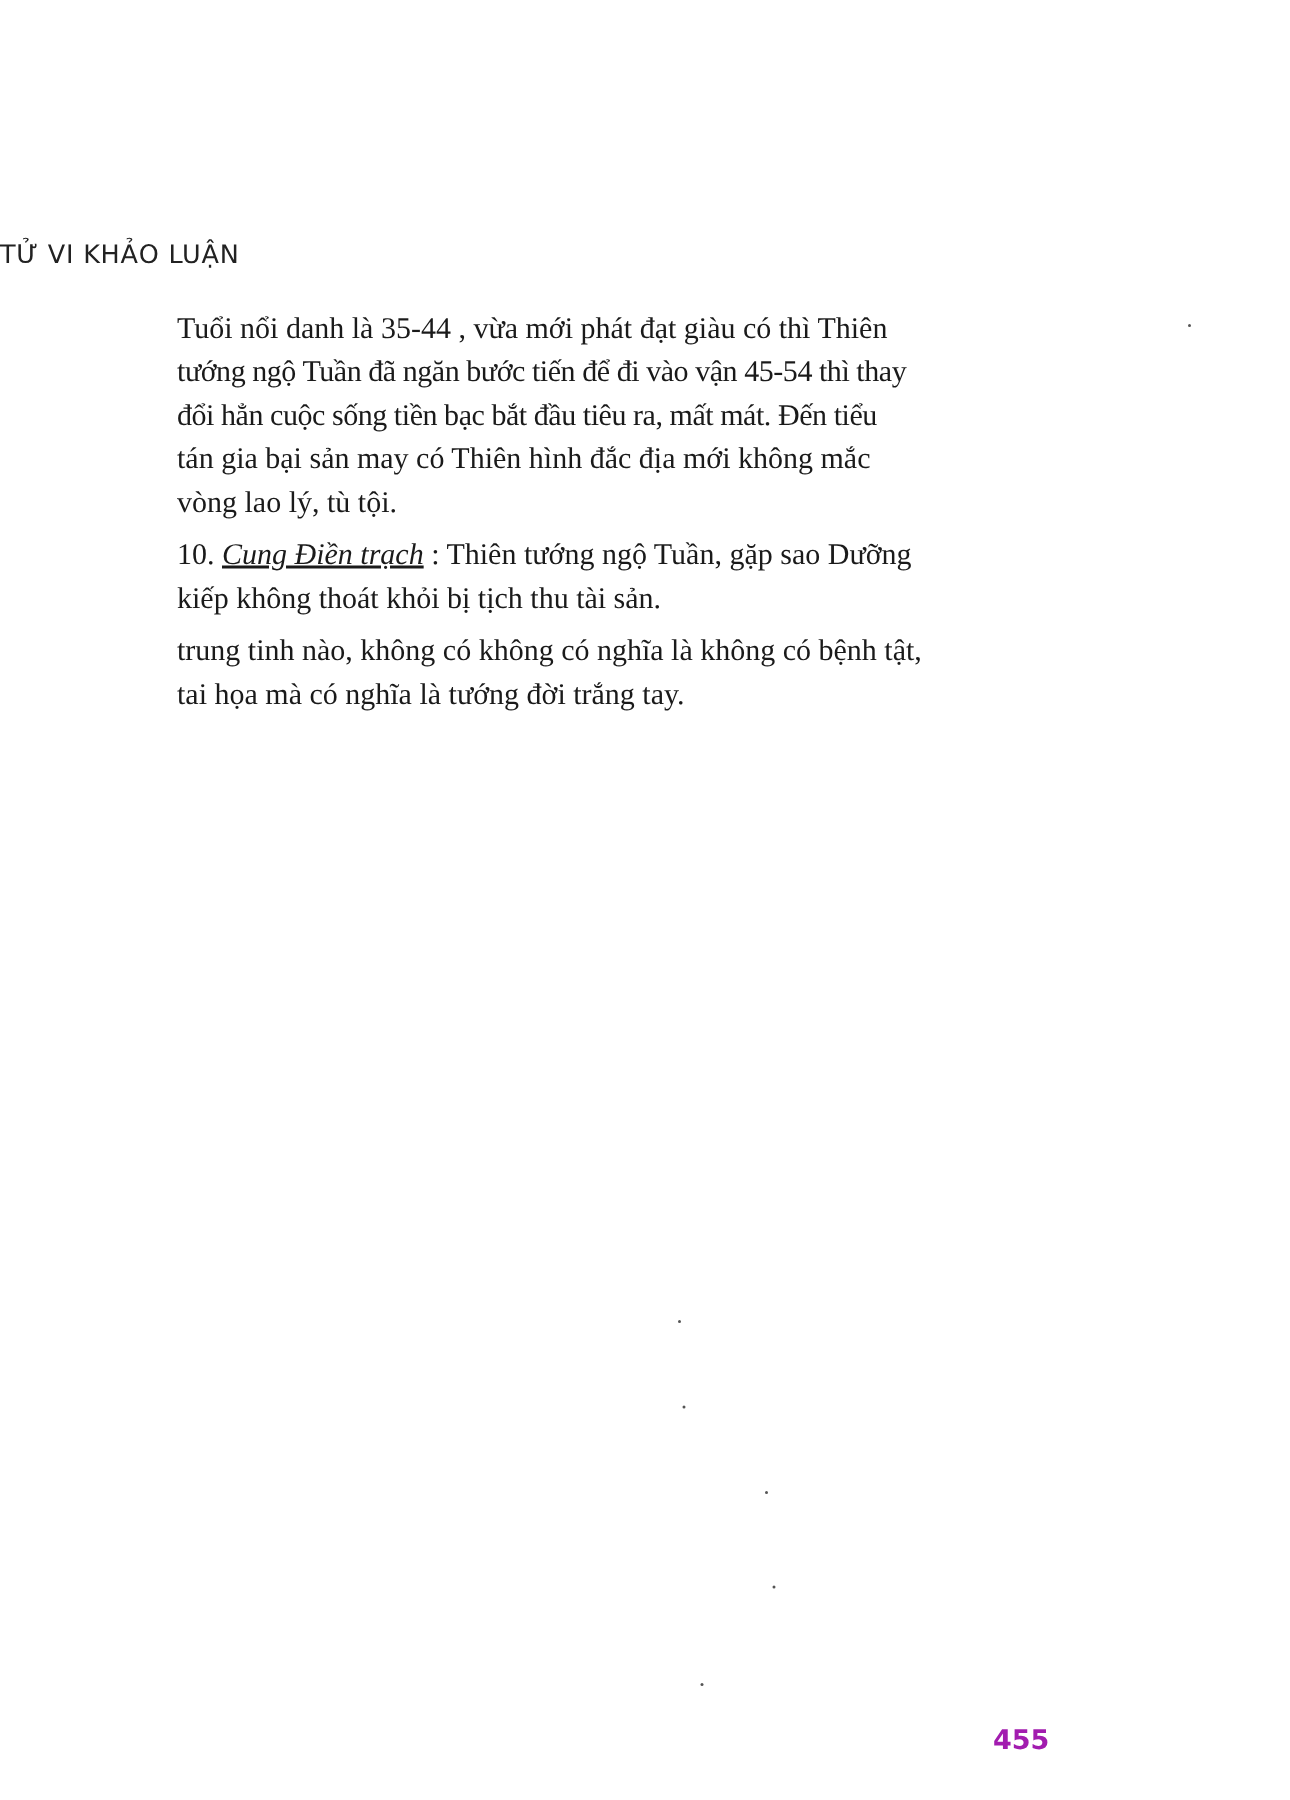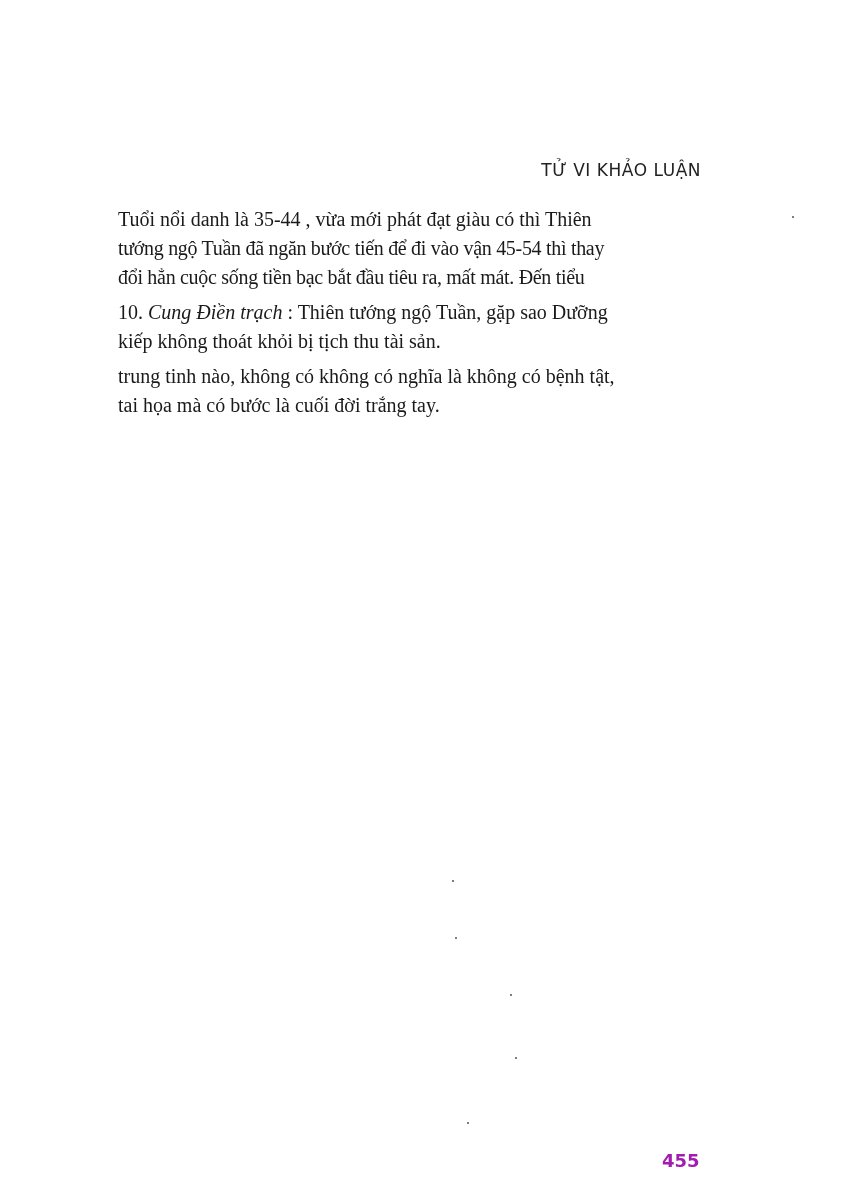--- a/index.html
+++ b/index.html
@@ -2,61 +2,63 @@
 <html><head>
   <meta charset="utf-8">
   <style>
     html, body { margin: 0; padding: 0; }
     body {
       width: 860px; height: 1200px; background: #ffffff; position: relative; overflow: hidden;
       font-family: "Liberation Serif", serif; color: #1a1a1a;
     }
     .page { position: absolute; inset: 0; }
     .header {
-      position: absolute; left: 0; width: 701px; top: 160px; text-align: right;
+      position: absolute; left: 0; width: 701px; top: 160px; text-align: left;
       font-family: "DejaVu Sans", sans-serif; font-size: 17px; letter-spacing: 0.5px; color: #222;
     }
     .body-text {
       position: absolute; left: 102px; top: 205px; width: 610px;
       font-size: 20px; line-height: 29px; margin-left: 16px;
     }
     .para { margin: 0 0 6px 0; text-align: justify; }
     .line { display: block; white-space: nowrap; }
     .line.wide { letter-spacing: -0.3px; }
-    .italic { font-style: italic; }
+    .italic { font-style: italic; text-decoration: underline; }
     .page-number {
       position: absolute; left: 662px; top: 1150px;
       font-family: "DejaVu Sans", sans-serif; font-size: 18px; font-weight: bold; color: #a21caf;
     }
     .speck { position: absolute; width: 2px; height: 2px; background: #555; border-radius: 1px; }
   </style>
 </head>
 <body>
 
 <div class="page">
   <div class="header">TỬ VI KHẢO LUẬN</div>
 
   <div class="body-text">
     <p class="para">
       <span class="line">Tuổi nổi danh là 35-44 , vừa mới phát đạt giàu có thì Thiên</span>
       <span class="line wide">tướng ngộ Tuần đã ngăn bước tiến để đi vào vận 45-54 thì thay</span>
       <span class="line wide">đổi hẳn cuộc sống tiền bạc bắt đầu tiêu ra, mất mát. Đến tiểu</span>
+      <span class="line">tán gia bại sản may có Thiên hình đắc địa mới không mắc</span>
+      <span class="line">vòng lao lý, tù tội.</span>
     </p>
 
     <p class="para">
       <span class="line">
         <span>10.</span>
         <span class="italic">Cung Điền trạch</span><span> : Thiên tướng ngộ Tuần, gặp sao Dưỡng</span>
       </span>
       <span class="line">kiếp không thoát khỏi bị tịch thu tài sản.</span>
     </p>
 
     <p class="para">
       <span class="line">trung tinh nào, không có không có nghĩa là không có bệnh tật,</span>
-      <span class="line">tai họa mà có bước là cuối đời trắng tay.</span>
+      <span class="line">tai họa mà có nghĩa là tướng đời trắng tay.</span>
     </p>
   </div>
 
   <span class="speck" style="left:792px;top:216px"></span>
   <span class="speck" style="left:452px;top:880px"></span>
   <span class="speck" style="left:455px;top:937px"></span>
   <span class="speck" style="left:510px;top:994px"></span>
   <span class="speck" style="left:515px;top:1057px"></span>
   <span class="speck" style="left:467px;top:1122px"></span>
 

